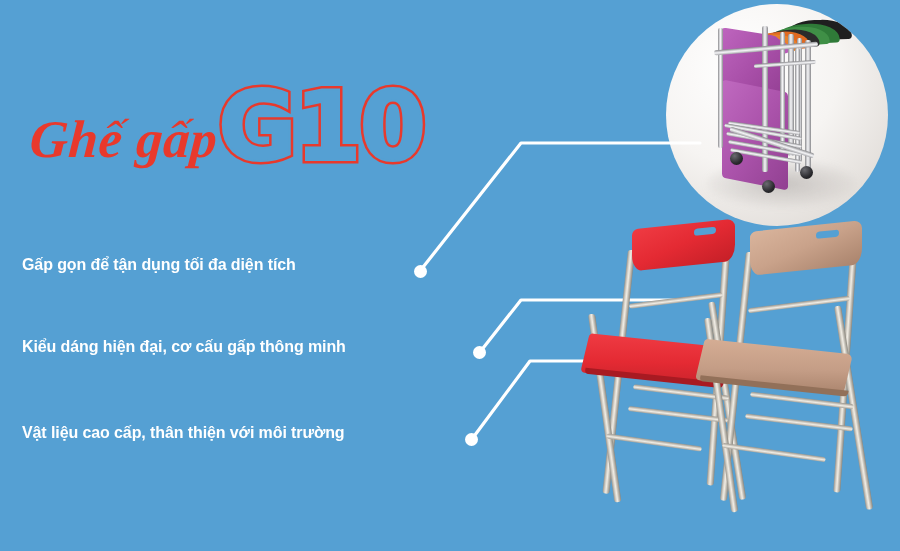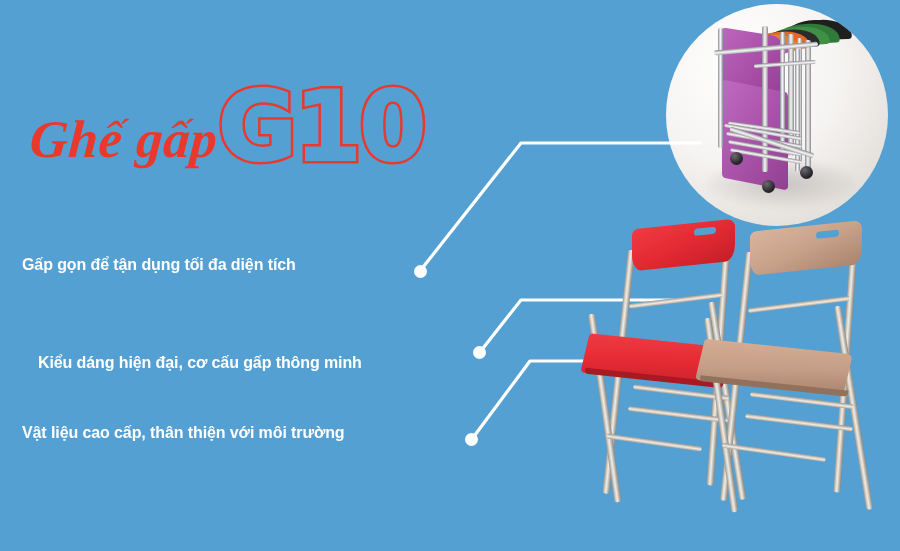--- a/index.html
+++ b/index.html
@@ -73,21 +73,21 @@
     position: absolute;
     left: 22px;
     color: #ffffff;
     font-size: 16px;
     font-weight: bold;
     line-height: 1.1;
     white-space: nowrap;
     letter-spacing: -0.1px;
   }
   #feature-0 { top: 256px; }
-  #feature-1 { top: 354px; margin-left: 16px; }
+  #feature-1 { top: 338px; }
   #feature-2 { top: 424px; }
 
   .feature-dot {
     position: absolute;
     width: 13px;
     height: 13px;
     border-radius: 50%;
     background: #ffffff;
   }
   #dot-0 { left: 414px; top: 265px; }

